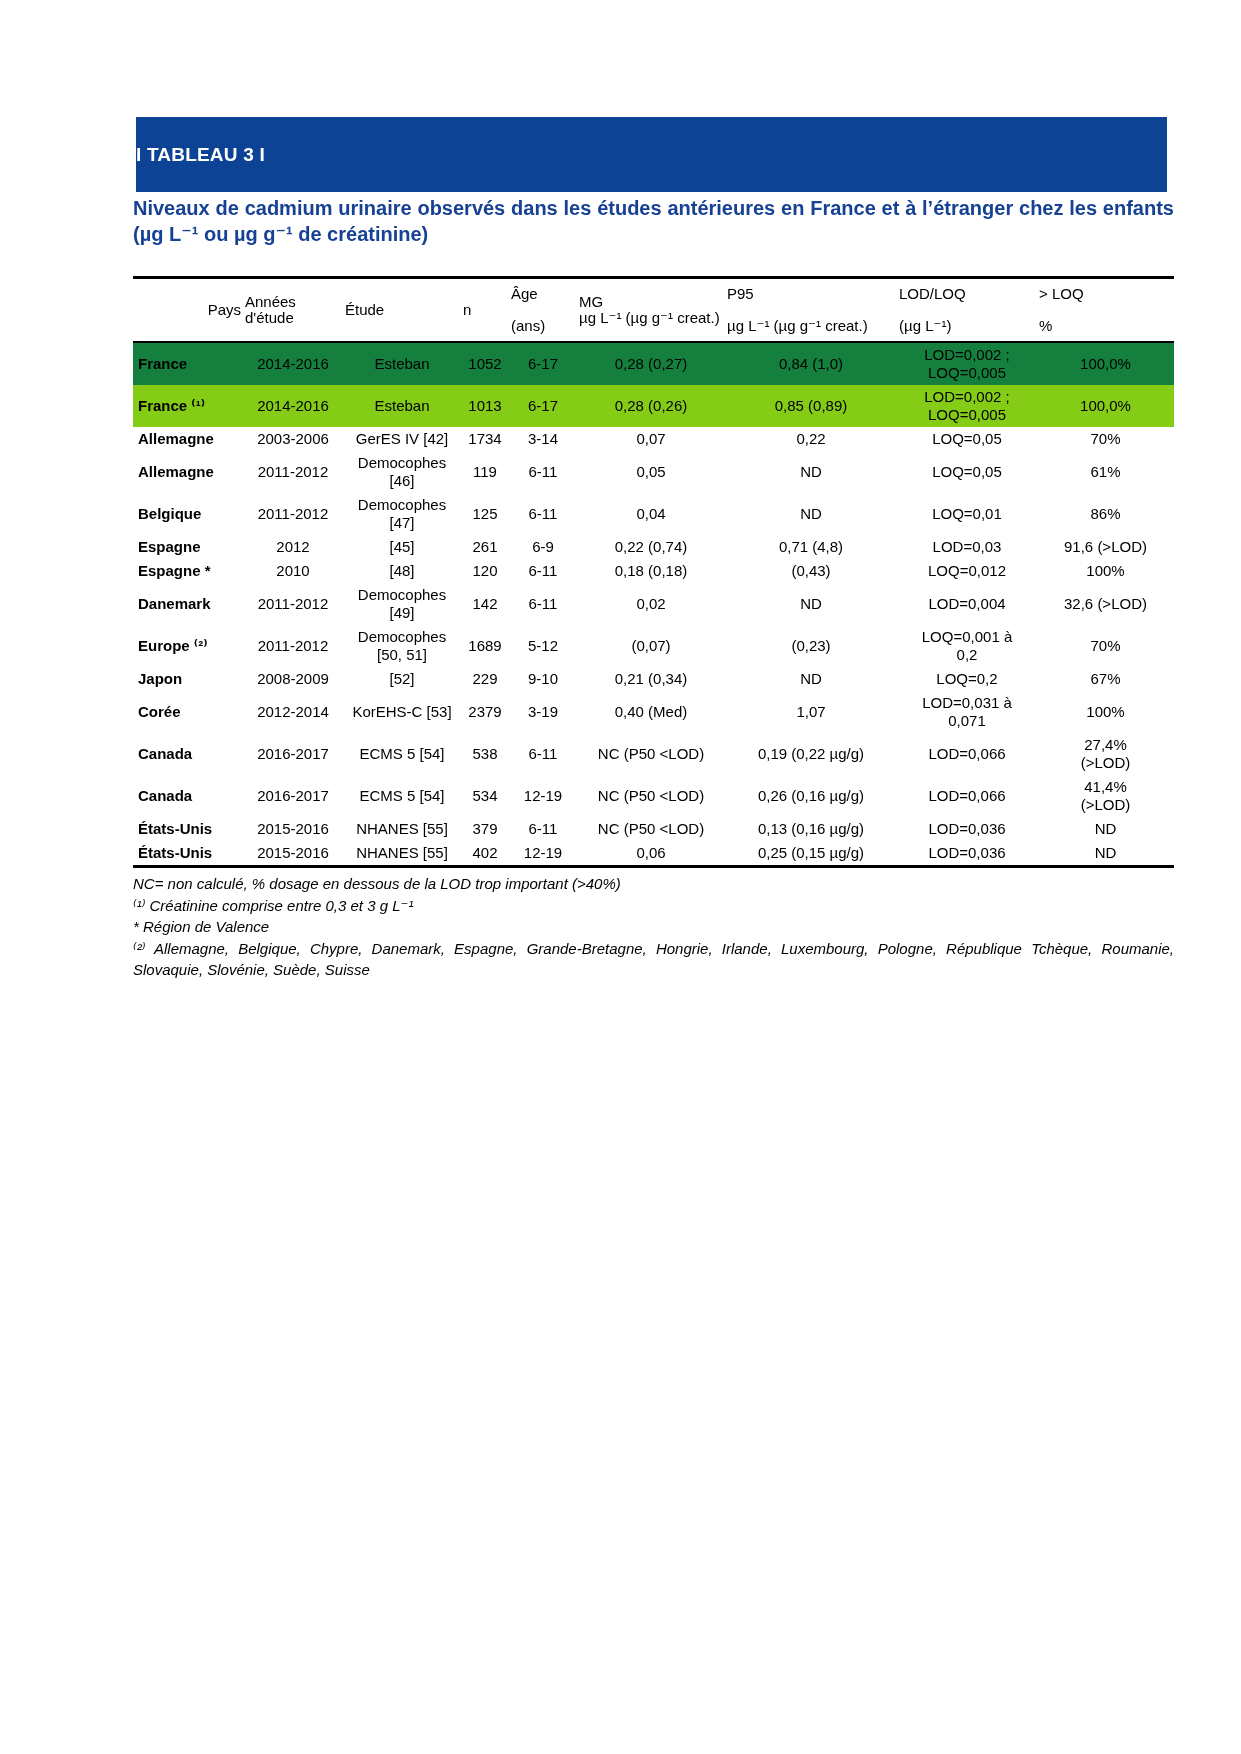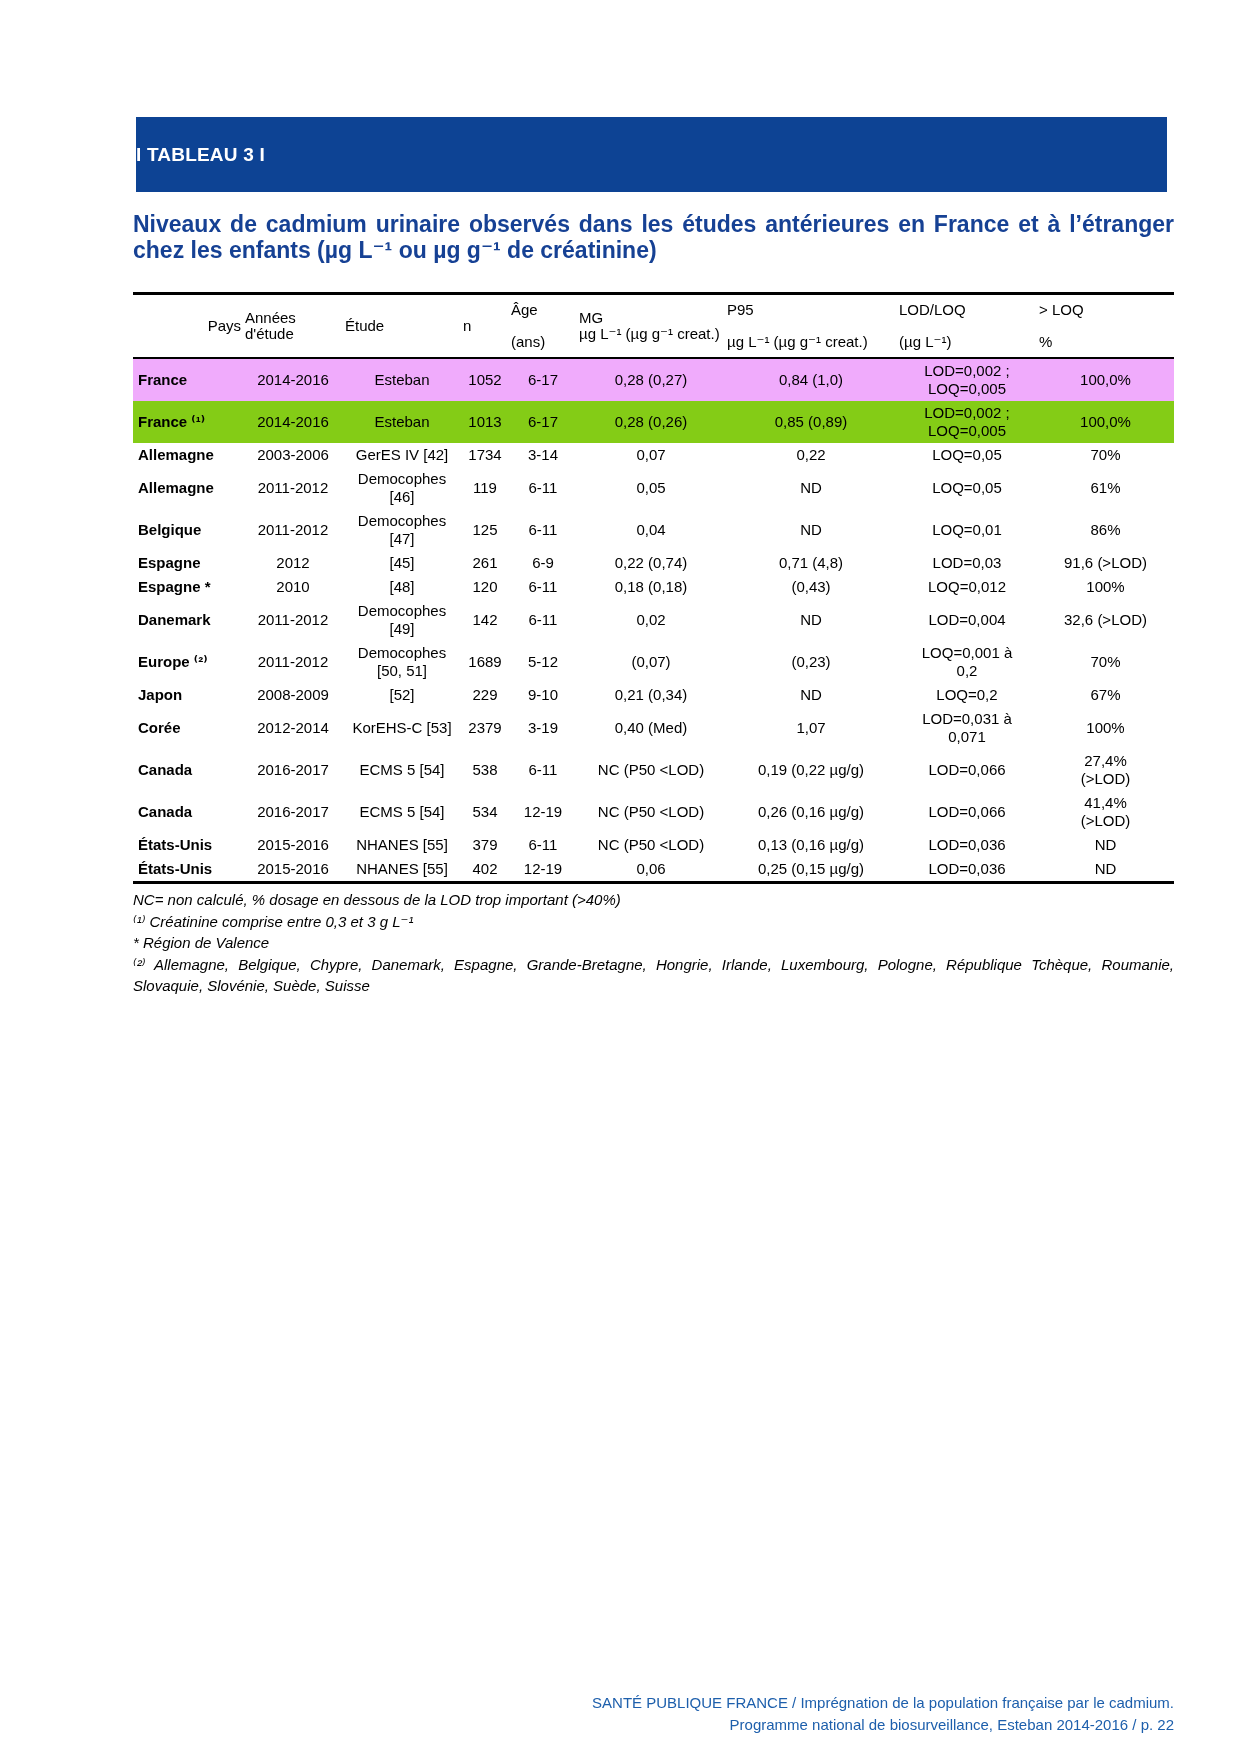--- a/index.html
+++ b/index.html
@@ -12,21 +12,21 @@
   .page { position: absolute; inset: 0; background: #fff; }
   .content { position: absolute; left: 133px; top: 0; width: 1041px; }
 
   .banner {
     margin-top: 117px; margin-left: 3px; width: 1031px; height: 75px;
     display: flex; align-items: center; padding-left: 0;
   }
   .banner span { color: #fff; font-weight: bold; font-size: 19px; letter-spacing: 0.2px; }
 
   .title {
-    margin: 19px 0 0 0; font-size: 23px; line-height: 26px;
+    margin: 3px 0 0 0; font-size: 20px; line-height: 26px;
     font-weight: bold; text-align: justify;
   }
 
   table.data {
     width: 1041px; margin-top: 29px; border-collapse: collapse;
     font-size: 15px; table-layout: fixed;
   }
   col.c-pays   { width: 110px; }
   col.c-annees { width: 100px; }
   col.c-etude  { width: 118px; }
@@ -102,21 +102,21 @@
 µg L⁻¹ (µg g⁻¹ creat.)</th>
           <th class="col-lodloq">LOD/LOQ
 
 (µg L⁻¹)</th>
           <th class="col-pct">&gt; LOQ
 
 %</th>
         </tr>
       </thead>
       <tbody>
-          <tr class="hl" style="background: #f0abfc;">
+          <tr class="hl" style="background: #15803d;">
             <td class="col-pays">France</td>
             <td class="col-annees">2014-2016</td>
             <td class="col-etude">Esteban</td>
             <td class="col-n">1052</td>
             <td class="col-age">6-17</td>
             <td class="col-mg">0,28 (0,27)</td>
             <td class="col-p95">0,84 (1,0)</td>
             <td class="col-lodloq">LOD=0,002 ;
 LOQ=0,005</td>
             <td class="col-pct">100,0%</td>
@@ -289,17 +289,13 @@
 
     <div class="footnotes">
       <div class="fn">NC= non calculé, % dosage en dessous de la LOD trop important (&gt;40%)</div>
       <div class="fn">⁽¹⁾ Créatinine comprise entre 0,3 et 3 g L⁻¹</div>
       <div class="fn">* Région de Valence</div>
       <div class="fn justify">⁽²⁾ Allemagne, Belgique, Chypre, Danemark, Espagne, Grande-Bretagne, Hongrie, Irlande, Luxembourg, Pologne, République Tchèque, Roumanie, Slovaquie, Slovénie, Suède, Suisse</div>
     </div>
 
   </div>
 
-  <div class="footer" style="color: rgb(29, 95, 172);">
-    <div>SANTÉ PUBLIQUE FRANCE / Imprégnation de la population française par le cadmium.</div>
-    <div>Programme national de biosurveillance, Esteban 2014-2016 / p. 22</div>
-  </div>
 </div>
 
 </body></html>

